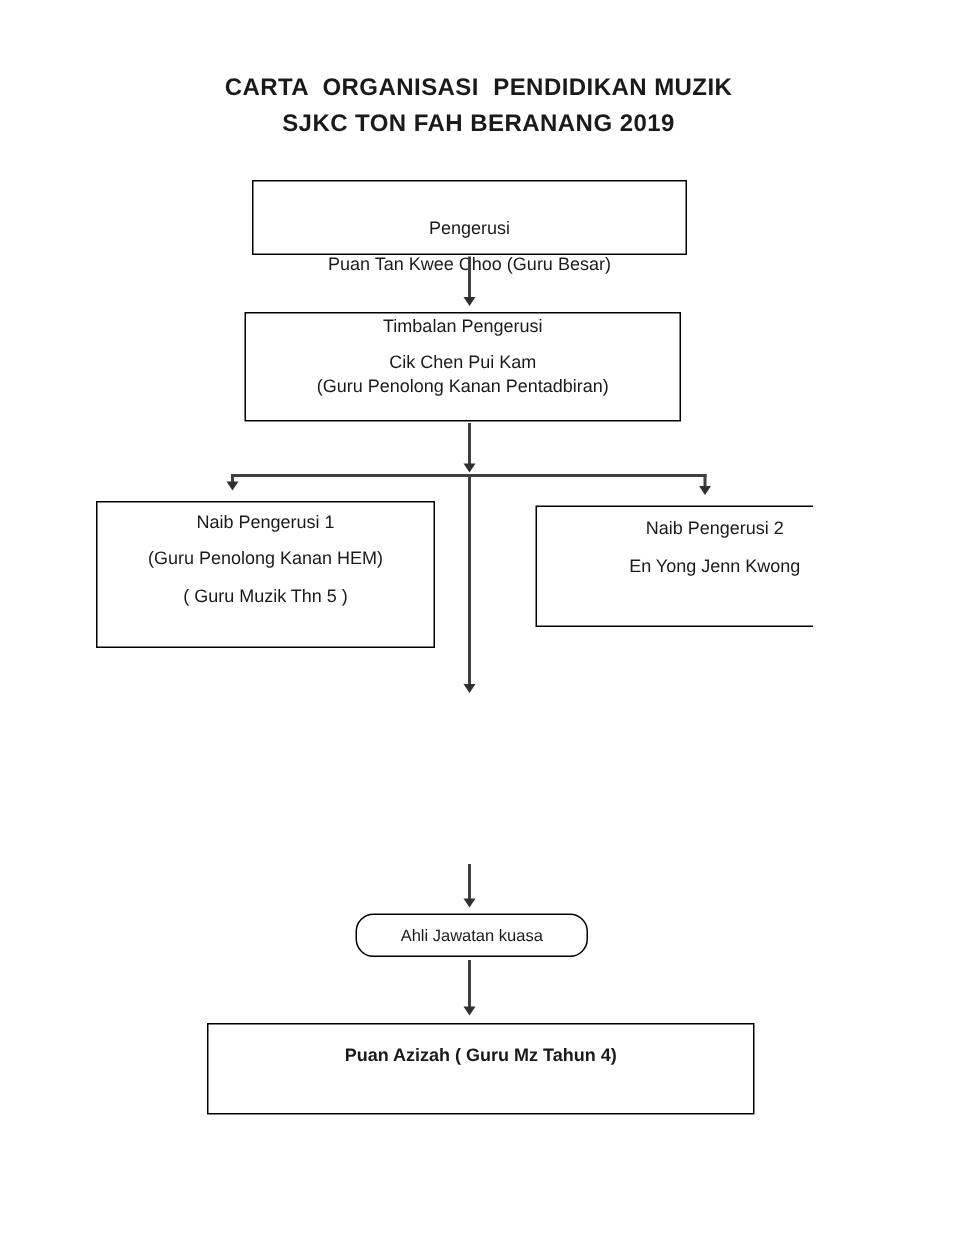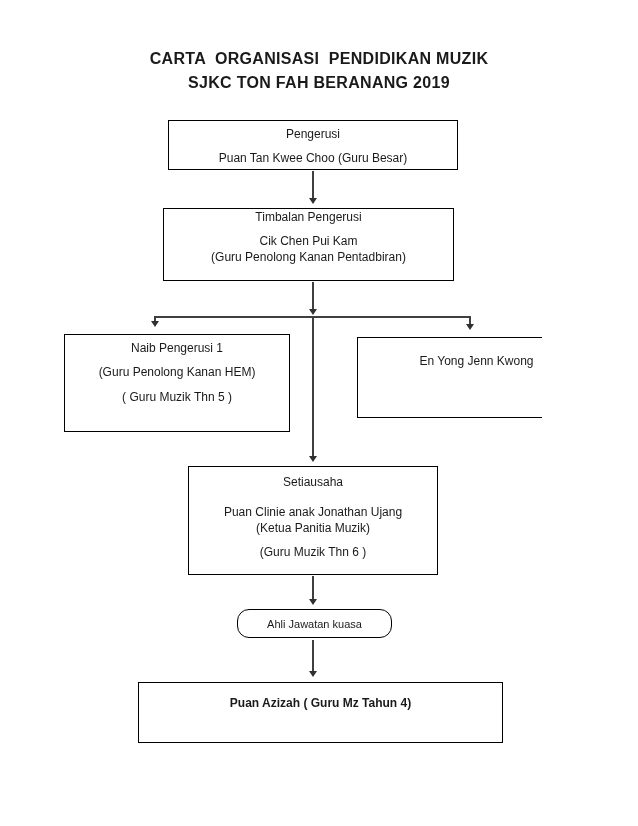--- a/index.html
+++ b/index.html
@@ -61,21 +61,21 @@
   .gap-l { height: 14px; }
 </style>
 </head>
 <body>
 
 <div class="page">
 
   <div class="title-line" style="top: 50px;">CARTA  ORGANISASI  PENDIDIKAN MUZIK</div>
   <div class="title-line" style="top: 74px;">SJKC TON FAH BERANANG 2019</div>
 
-  <div class="node" style="left: 168px; top: 120px; width: 290px; height: 50px; padding-top: 5px;">
+  <div class="node" style="left: 168px; top: 120px; width: 290px; height: 50px; padding-top: 23px;">
     <div>Pengerusi</div>
     <div class="gap-s"></div>
     <div>Puan Tan Kwee Choo (Guru Besar)</div>
   </div>
 
   <div class="vline" style="left: 312px; top: 171px; height: 28px;"></div>
   <div class="arrowhead" style="left: 309px; top: 198px;"></div>
 
   <div class="node" style="left: 163px; top: 208px; width: 291px; height: 73px; padding-top: 0;">
     <div>Timbalan Pengerusi</div>
@@ -100,32 +100,25 @@
 
   <div class="node" style="left: 64px; top: 334px; width: 226px; height: 98px; padding-top: 5px;">
     <div>Naib Pengerusi 1</div>
     <div class="gap-s"></div>
     <div>(Guru Penolong Kanan HEM)</div>
     <div class="gap-m"></div>
     <div>( Guru Muzik Thn 5 )</div>
   </div>
 
   <div class="node" style="left: 357px; top: 337px; width: 239px; height: 81px; padding-top: 6px;">
+    <div>Naib Pengerusi 2</div>
     <div class="gap-m"></div>
     <div>En Yong Jenn Kwong</div>
   </div>
 
-  <div class="node" style="left: 188px; top: 466px; width: 250px; height: 109px; padding-top: 7px;">
-    <div>Setiausaha</div>
-    <div class="gap-l"></div>
-    <div>Puan Clinie anak Jonathan Ujang</div>
-    <div>(Ketua Panitia Muzik)</div>
-    <div class="gap-s"></div>
-    <div>(Guru Muzik Thn 6 )</div>
-  </div>
 
   <div class="vline" style="left: 312px; top: 576px; height: 24px;"></div>
   <div class="arrowhead" style="left: 309px; top: 599px;"></div>
 
   <div class="node" style="left: 237px; top: 609px; width: 155px; height: 29px; padding-top: 6px; font-size: 11px; border-radius: 12px;">
     <div>Ahli Jawatan kuasa</div>
   </div>
 
   <div class="vline" style="left: 312px; top: 640px; height: 32px;"></div>
   <div class="arrowhead" style="left: 309px; top: 671px;"></div>

